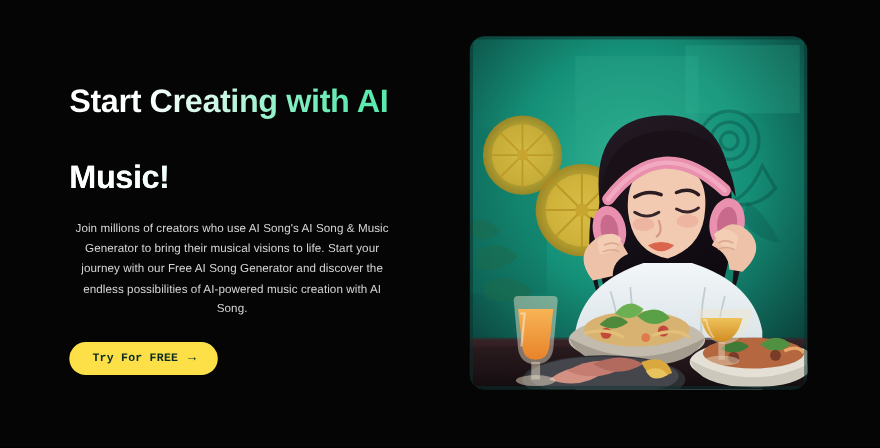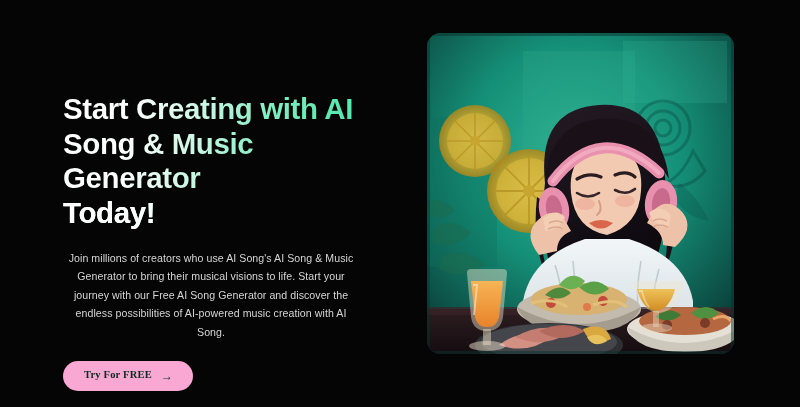--- a/index.html
+++ b/index.html
@@ -15,21 +15,21 @@
     width: 800px;
     height: 407px;
     background: #050505;
     overflow: hidden;
   }
 
   
   .copy {
     position: absolute;
     left: 63px;
-    top: 92px;
+    top: 76px;
     width: 320px;
   }
 
   .headline {
     margin: 0;
     font-family: "Liberation Sans", sans-serif;
     font-size: 29.5px;
     line-height: 1.17;
     font-weight: 700;
     letter-spacing: -0.4px;
@@ -61,29 +61,29 @@
     width: 296px;
     font-size: 10.6px;
     line-height: 18.4px;
     color: #d6d6d6;
     letter-spacing: 0.06px;
     text-align: center;
   }
 
   .cta {
     display: inline-flex;
-    align-items: flex-start;
+    align-items: flex-end;
     gap: 9px;
     margin-top: 20px;
     padding: 9px 20px 9px 21px;
     border: none;
     border-radius: 999px;
-    background: #f9a8d4;
+    background: #fde047;
     color: #0a2b1e;
-    font-family: Liberation Serif, serif;
+    font-family: Liberation Mono, monospace;
     font-size: 10.5px;
     font-weight: 700;
     letter-spacing: 0.2px;
     cursor: pointer;
     line-height: 1;
   }
   .cta .arrow {
     display: inline-block;
     font-size: 12px;
     line-height: 1;
@@ -103,21 +103,21 @@
   }
   .hero-art svg { display: block; width: 100%; height: 100%; }
 </style>
 </head>
 <body>
 
 <div class="page">
 
   <div class="copy">
 
-    <h1 class="headline"><span>Start Creating with AI</span><br><span>Song &amp; Music Generator</span><br><span class="line3">Today!</span></h1>
+    <h1 class="headline"><span>Start Creating with AI</span><br><br><span class="line3">Music!</span></h1>
 
     <p class="subcopy">Join millions of creators who use AI Song's AI Song &amp; Music Generator to bring their musical visions to life. Start your journey with our Free AI Song Generator and discover the endless possibilities of AI-powered music creation with AI Song.</p>
 
     <button class="cta">
       <span>Try For FREE</span>
       <span class="arrow">→</span>
     </button>
 
   </div>
 

